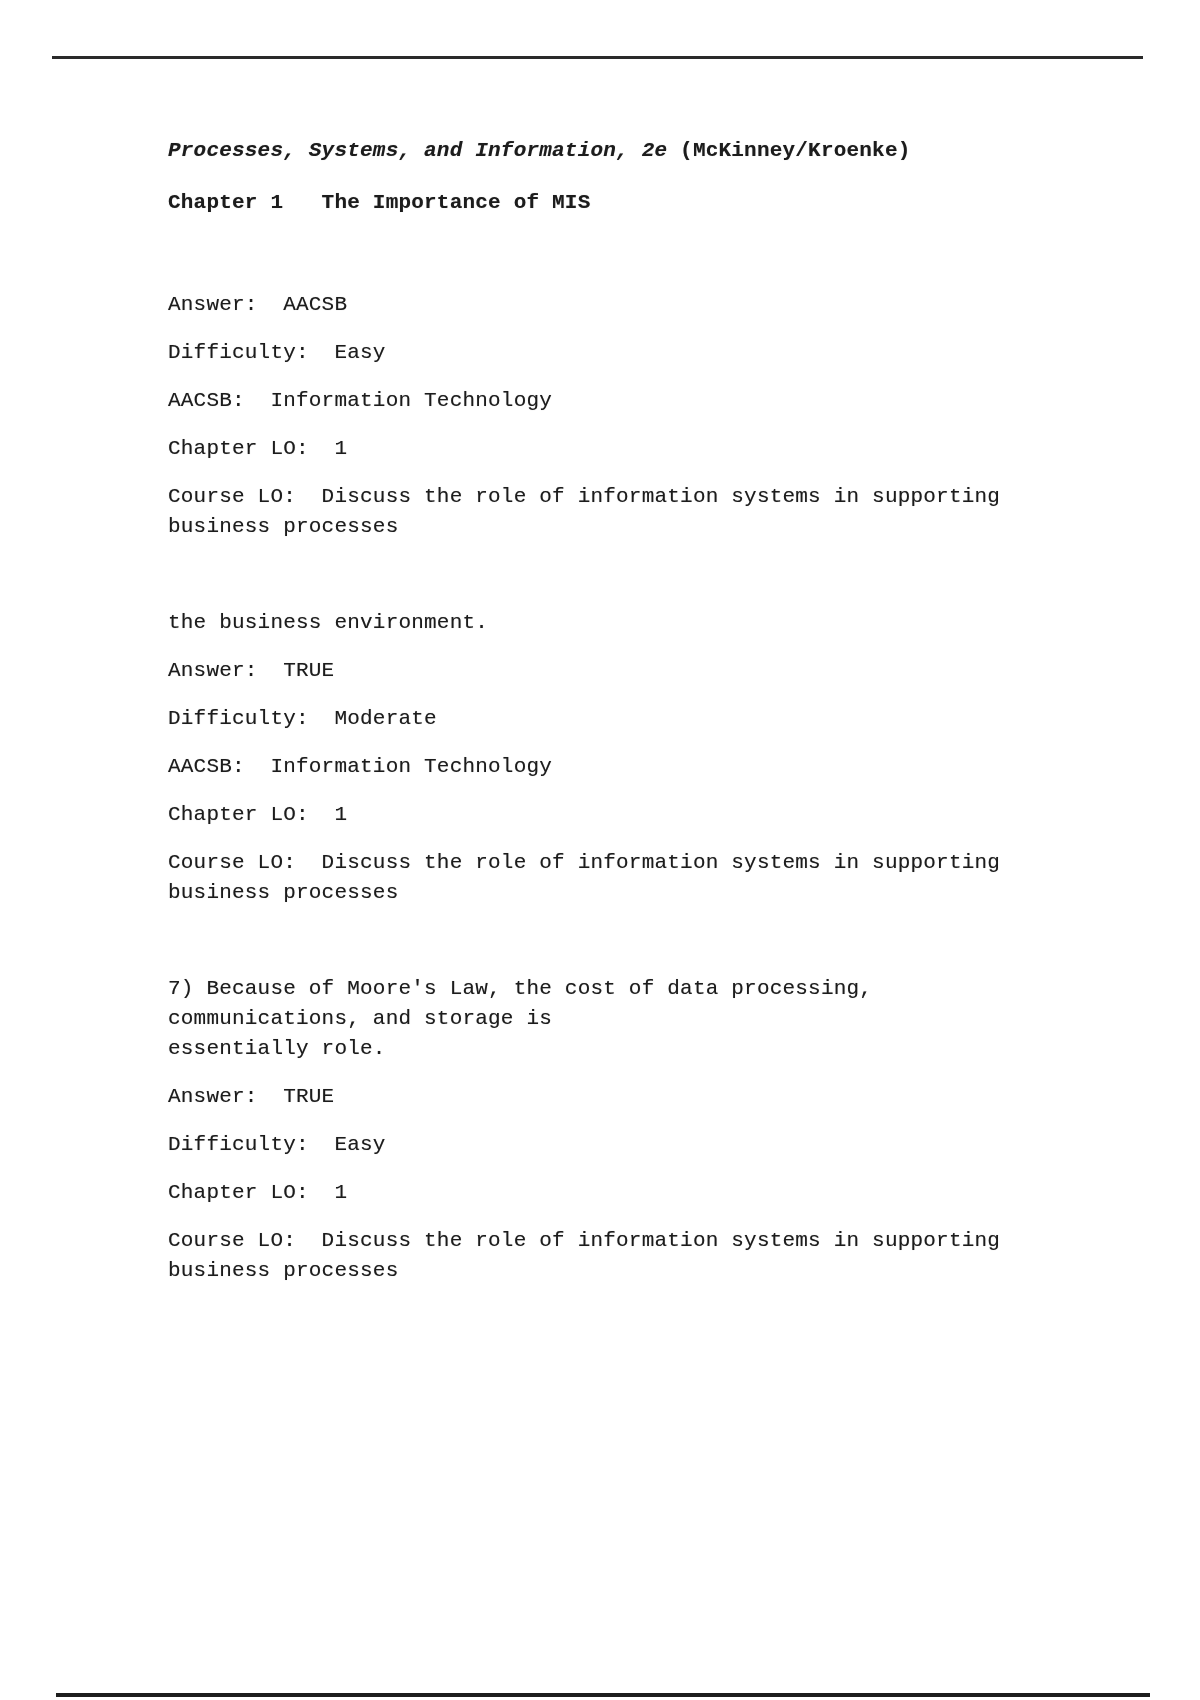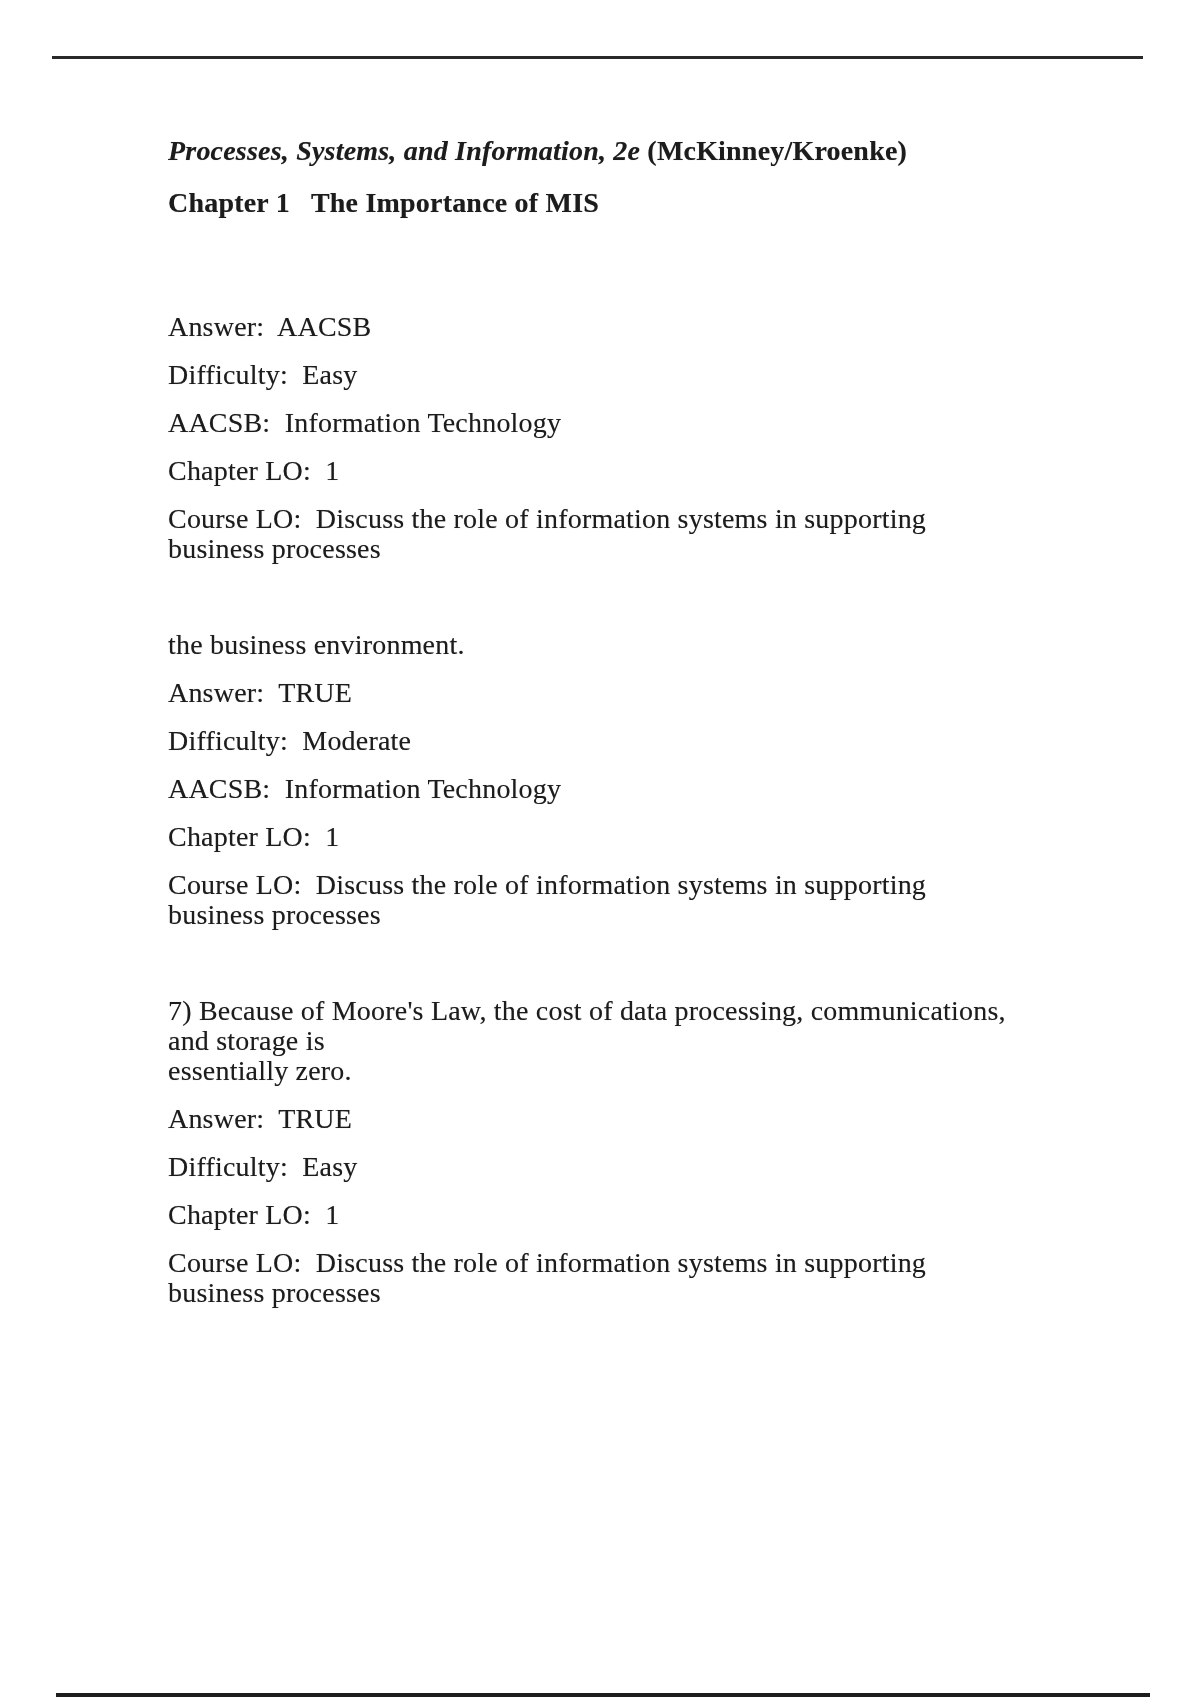--- a/index.html
+++ b/index.html
@@ -29,39 +29,40 @@
     top: 1693px;
     width: 1094px;
     height: 4px;
     background: #1d1d1d;
   }
   .content {
     position: absolute;
     left: 168px;
     top: 136px;
     width: 860px;
-    font-size: 28px;
+    font-size: 21px;
     letter-spacing: 0.2px;
     text-shadow: 0 0 0.7px rgba(40,40,40,0.45);
+    font-family: Liberation Mono, monospace;
   }
   .line {
     line-height: 30px;
     margin: 0 0 18px 0;
     white-space: pre-wrap;
   }
   .title-line {
     font-weight: bold;
     margin-bottom: 22px;
   }
   .title-line .italic-part {
     font-style: italic;
   }
   .chapter-line {
     font-weight: bold;
-    margin-bottom: 94px;
+    margin-bottom: 72px;
   }
   .qtext {
     margin: 0 0 18px 0;
   }
   .qtext .tline {
     line-height: 30px;
     white-space: pre-wrap;
   }
   .meta-last {
     margin-bottom: 66px;
@@ -89,20 +90,20 @@
     <div class="tline">the business environment.</div>
   </div>
   <div class="line">Answer:  TRUE</div>
   <div class="line">Difficulty:  Moderate</div>
   <div class="line">AACSB:  Information Technology</div>
   <div class="line">Chapter LO:  1</div>
   <div class="line meta-last">Course LO:  Discuss the role of information systems in supporting business processes</div>
 
   <div class="qtext">
     <div class="tline">7) Because of Moore's Law, the cost of data processing, communications, and storage is</div>
-    <div class="tline">essentially zero.</div>
+    <div class="tline">essentially role.</div>
   </div>
   <div class="line">Answer:  TRUE</div>
   <div class="line">Difficulty:  Easy</div>
   <div class="line">Chapter LO:  1</div>
   <div class="line meta-last">Course LO:  Discuss the role of information systems in supporting business processes</div>
 
 </div>
 
 </body></html>

